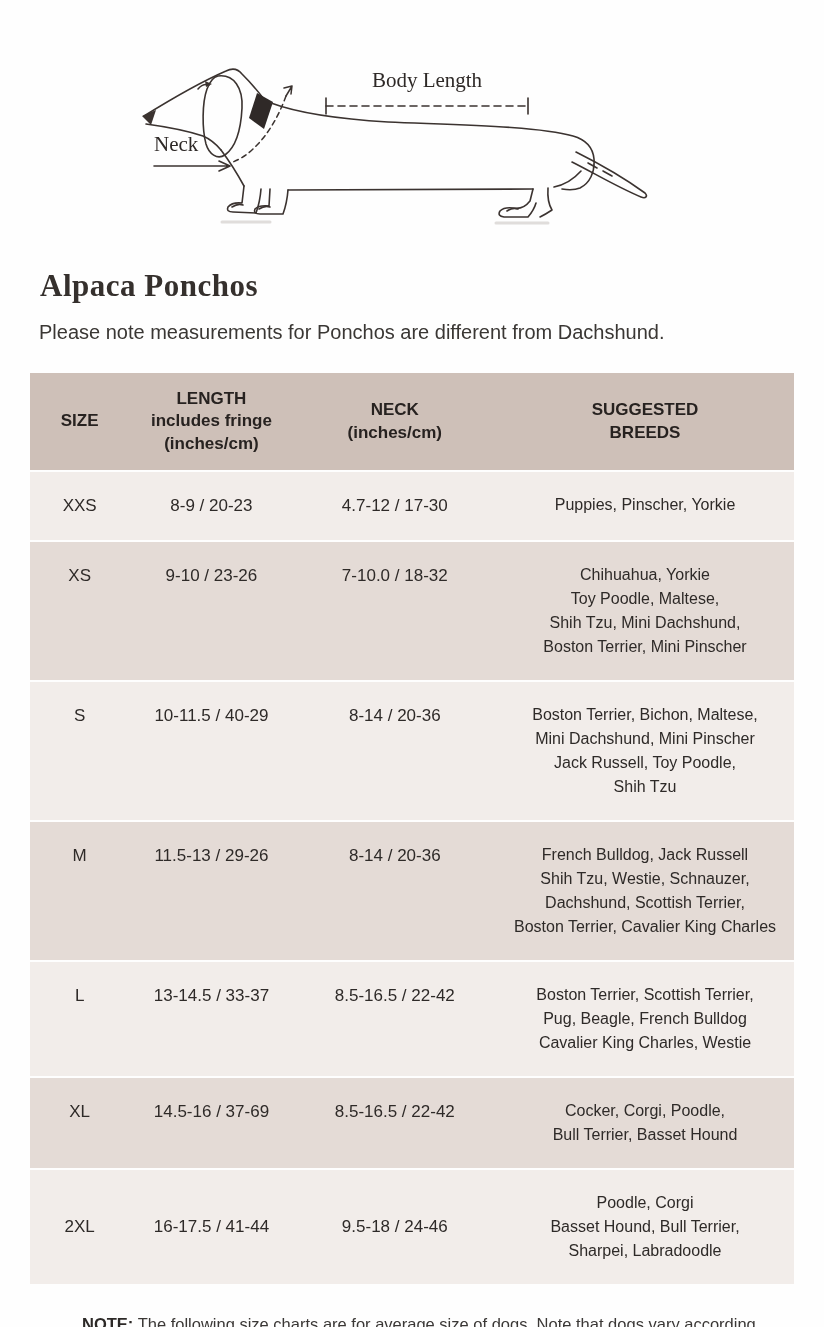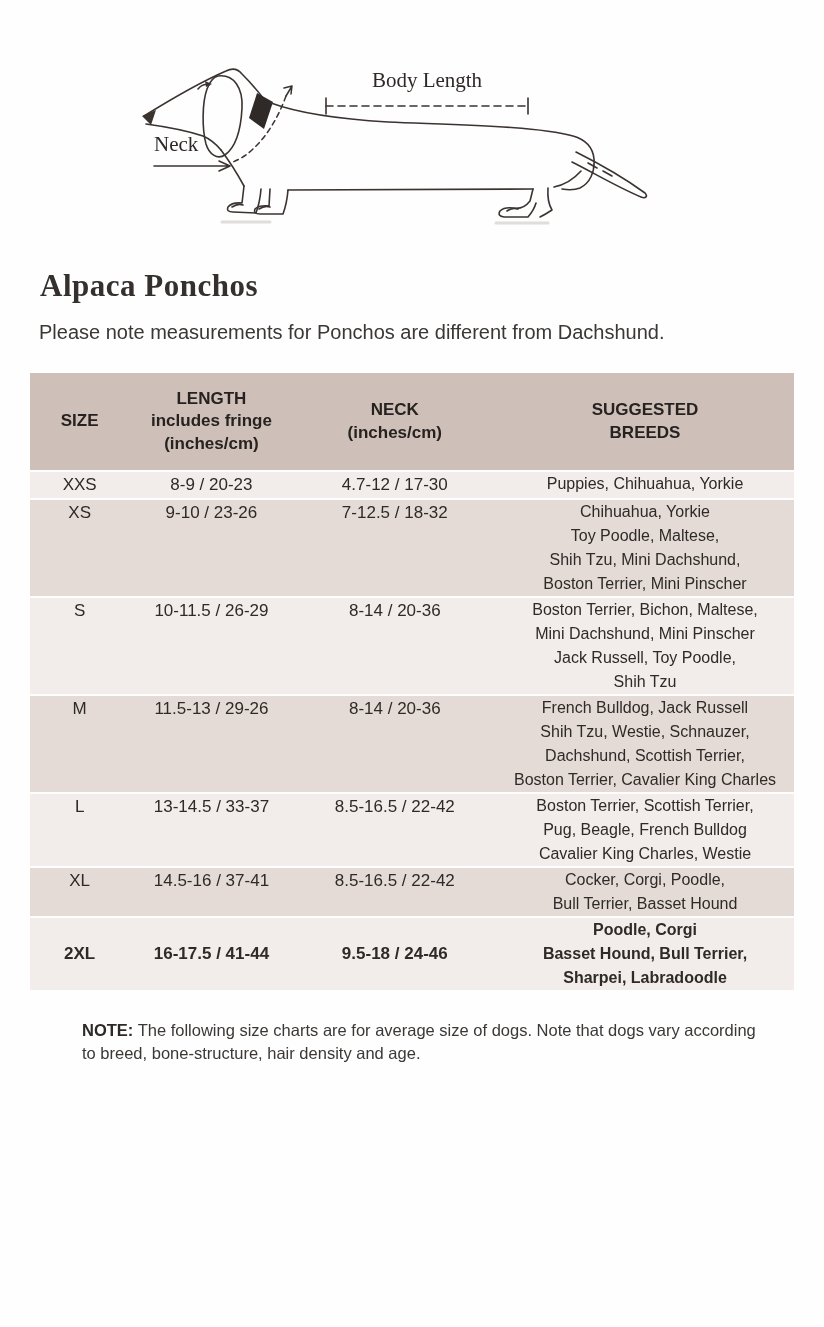--- a/index.html
+++ b/index.html
@@ -40,37 +40,37 @@
     margin: 27px 30px 0 30px;
     width: 764px;
     border-collapse: separate;
     border-spacing: 0 2px;
     table-layout: fixed;
   }
   .size-chart th, .size-chart td {
     white-space: pre-line;
     text-align: center;
     vertical-align: top;
-    padding: 0 4px;
+    padding: 21px 4px;
     line-height: 1.5;
   }
   .size-chart th {
     background: #cec0b8;
     color: #272220;
     font-size: 17px;
     font-weight: bold;
     line-height: 1.32;
     padding: 15px 4px;
     vertical-align: middle;
   }
   .size-chart td { font-size: 17px; color: #2e2a28; }
   .size-chart td.breeds-cell { font-size: 16px; }
   .size-chart tbody tr:nth-child(odd) td { background: #f2edea; }
   .size-chart tbody tr:nth-child(even) td { background: #e4dbd6; }
-  .size-chart tbody tr.row-middle td { vertical-align: middle; font-weight: bold; }
+  .size-chart tbody tr.row-middle td { vertical-align: middle; }
   .col-size   { width: 13%; }
   .col-length { width: 21.5%; }
   .col-neck   { width: 26.5%; }
   .col-breeds { width: 39%; }
   .notes {
     margin: 27px 58px 0 82px;
     font-size: 16.5px;
     line-height: 1.4;
     color: #3b3836;
   }
@@ -161,34 +161,34 @@
 (inches/cm)</th>
         <th>SUGGESTED
 BREEDS</th>
       </tr>
     </thead>
     <tbody>
       <tr>
         <td>XXS</td>
         <td>8-9 / 20-23</td>
         <td>4.7-12 / 17-30</td>
-        <td class="breeds-cell">Puppies, Chihuahua, Yorkie</td>
+        <td class="breeds-cell">Puppies, Pinscher, Yorkie</td>
       </tr>
       <tr>
         <td>XS</td>
         <td>9-10 / 23-26</td>
-        <td>7-12.5 / 18-32</td>
+        <td>7-10.0 / 18-32</td>
         <td class="breeds-cell">Chihuahua, Yorkie
 Toy Poodle, Maltese,
 Shih Tzu, Mini Dachshund,
 Boston Terrier, Mini Pinscher</td>
       </tr>
       <tr>
         <td>S</td>
-        <td>10-11.5 / 26-29</td>
+        <td>10-11.5 / 40-29</td>
         <td>8-14 / 20-36</td>
         <td class="breeds-cell">Boston Terrier, Bichon, Maltese,
 Mini Dachshund, Mini Pinscher
 Jack Russell, Toy Poodle,
 Shih Tzu</td>
       </tr>
       <tr>
         <td>M</td>
         <td>11.5-13 / 29-26</td>
         <td>8-14 / 20-36</td>
@@ -200,21 +200,21 @@
       <tr>
         <td>L</td>
         <td>13-14.5 / 33-37</td>
         <td>8.5-16.5 / 22-42</td>
         <td class="breeds-cell">Boston Terrier, Scottish Terrier,
 Pug, Beagle, French Bulldog
 Cavalier King Charles, Westie</td>
       </tr>
       <tr>
         <td>XL</td>
-        <td>14.5-16 / 37-41</td>
+        <td>14.5-16 / 37-69</td>
         <td>8.5-16.5 / 22-42</td>
         <td class="breeds-cell">Cocker, Corgi, Poodle,
 Bull Terrier, Basset Hound</td>
       </tr>
       <tr class="row-middle">
         <td>2XL</td>
         <td>16-17.5 / 41-44</td>
         <td>9.5-18 / 24-46</td>
         <td class="breeds-cell">Poodle, Corgi
 Basset Hound, Bull Terrier,

